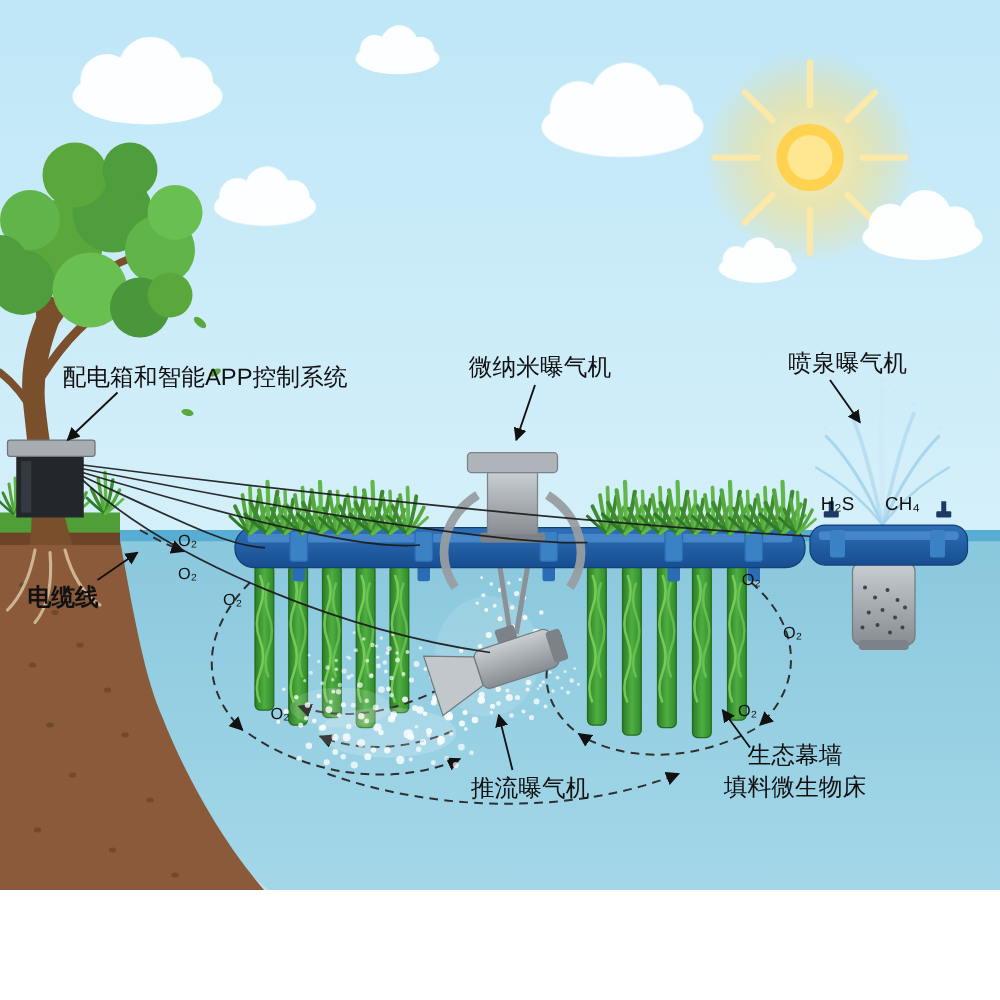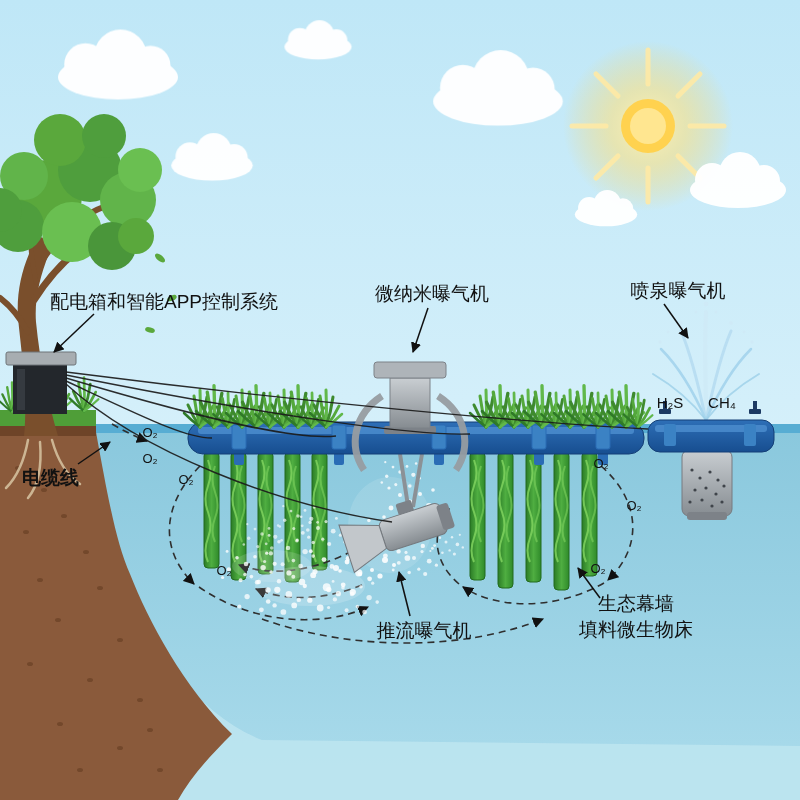--- a/index.html
+++ b/index.html
@@ -1,16 +1,16 @@
 <!DOCTYPE html>
 <html><head>
 <meta charset="utf-8">
 <style>
   html,body{margin:0;padding:0;background:#fff}
-  .stage{width:800px;height:800px;position:relative;overflow:hidden}
+  .stage{width:800px;height:712px;position:relative;overflow:hidden}
   svg{display:block}
   text{font-family:"Liberation Sans","DejaVu Sans",sans-serif;fill:#111}
   .lbl{font-size:19px}
   .lbl-b{font-size:19px;font-weight:bold}
   .o2{font-size:13px}
   .gas{font-size:15px}
   .ptr{stroke:#111;stroke-width:1.5;fill:none}
   .dsh{stroke:#2f2f2f;stroke-width:1.6;fill:none;stroke-dasharray:7 5}
   .cbl{stroke:#1b1b1b;stroke-width:1.4;fill:none;opacity:.92}
 </style>

